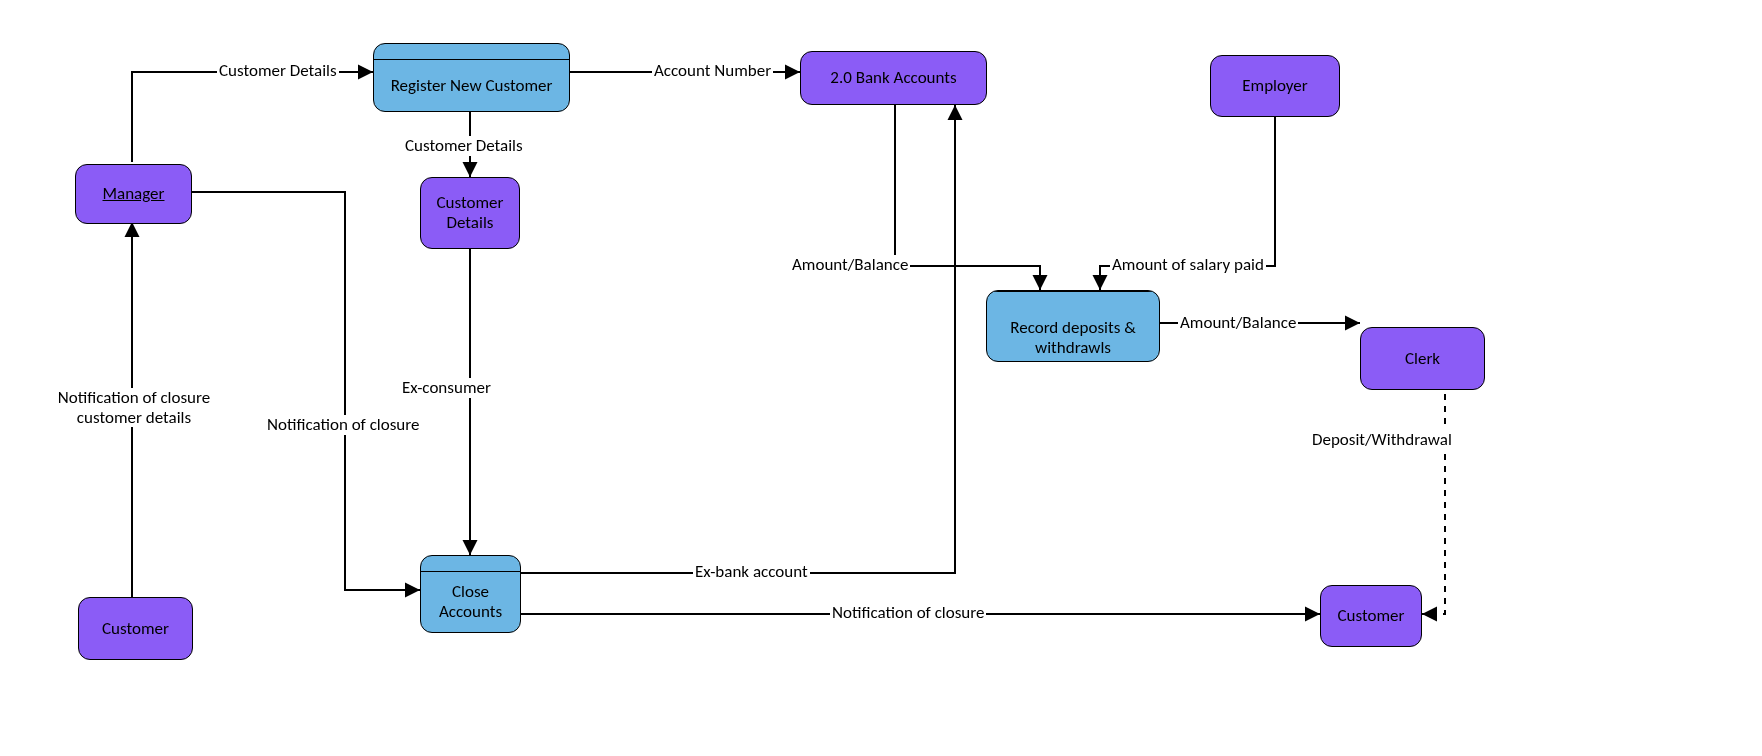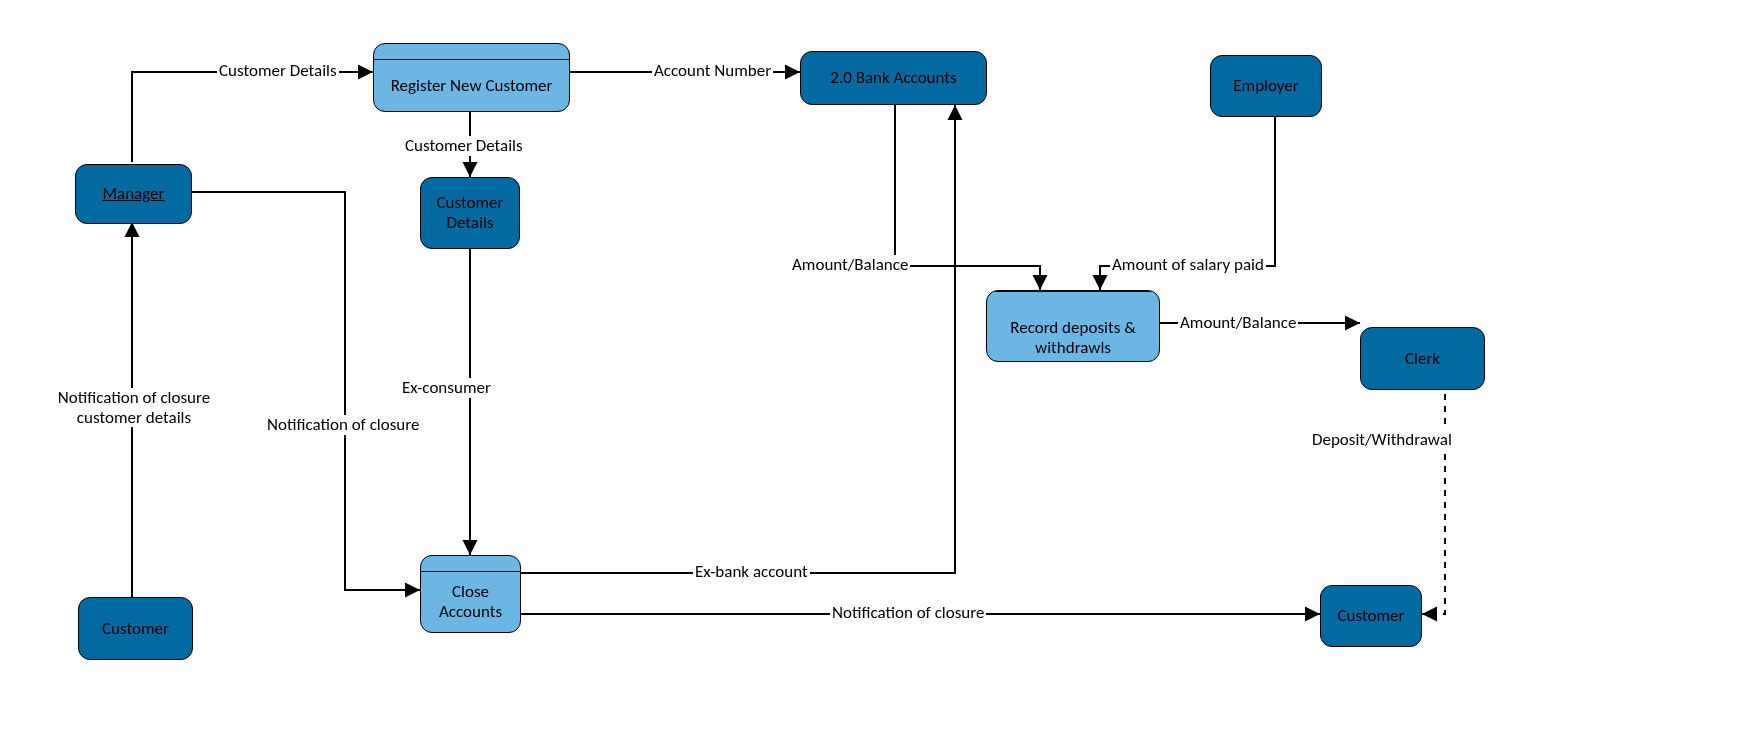--- a/index.html
+++ b/index.html
@@ -21,21 +21,21 @@
     border-radius: 12px;
     box-sizing: border-box;
     display: flex;
     align-items: center;
     justify-content: center;
     text-align: center;
     padding: 4px 8px;
     line-height: 1.15;
   }
   .entity {
-    background: #0369a1;
+    background: #8b5cf6;
   }
   .process {
     background: #6cb6e4;
     flex-direction: column;
     padding: 0;
     overflow: hidden;
   }
   .process .titlebar {
     height: 16px;
     width: 100%;
@@ -145,21 +145,21 @@
   <div class="node entity" style="left:800px; top:51px; width:187px; height:54px;">
     <span>2.0 Bank Accounts</span>
   </div>
 
   <div class="node process" style="left:986px; top:290px; width:174px; height:72px;">
     <div class="titlebar"></div>
     <div class="body" style="white-space:pre-line;margin-top:22px;"><span>Record deposits &amp;
 withdrawls</span></div>
   </div>
 
-  <div class="node entity" style="left:1210px; top:55px; width:112px; height:62px;">
+  <div class="node entity" style="left:1210px; top:55px; width:130px; height:62px;">
     <span>Employer</span>
   </div>
 
   <div class="node entity" style="left:1360px; top:295px; width:125px; height:63px;margin-top:32px;">
     <span>Clerk</span>
   </div>
 
   <div class="node entity" style="left:1320px; top:585px; width:102px; height:62px;">
     <span>Customer</span>
   </div>

